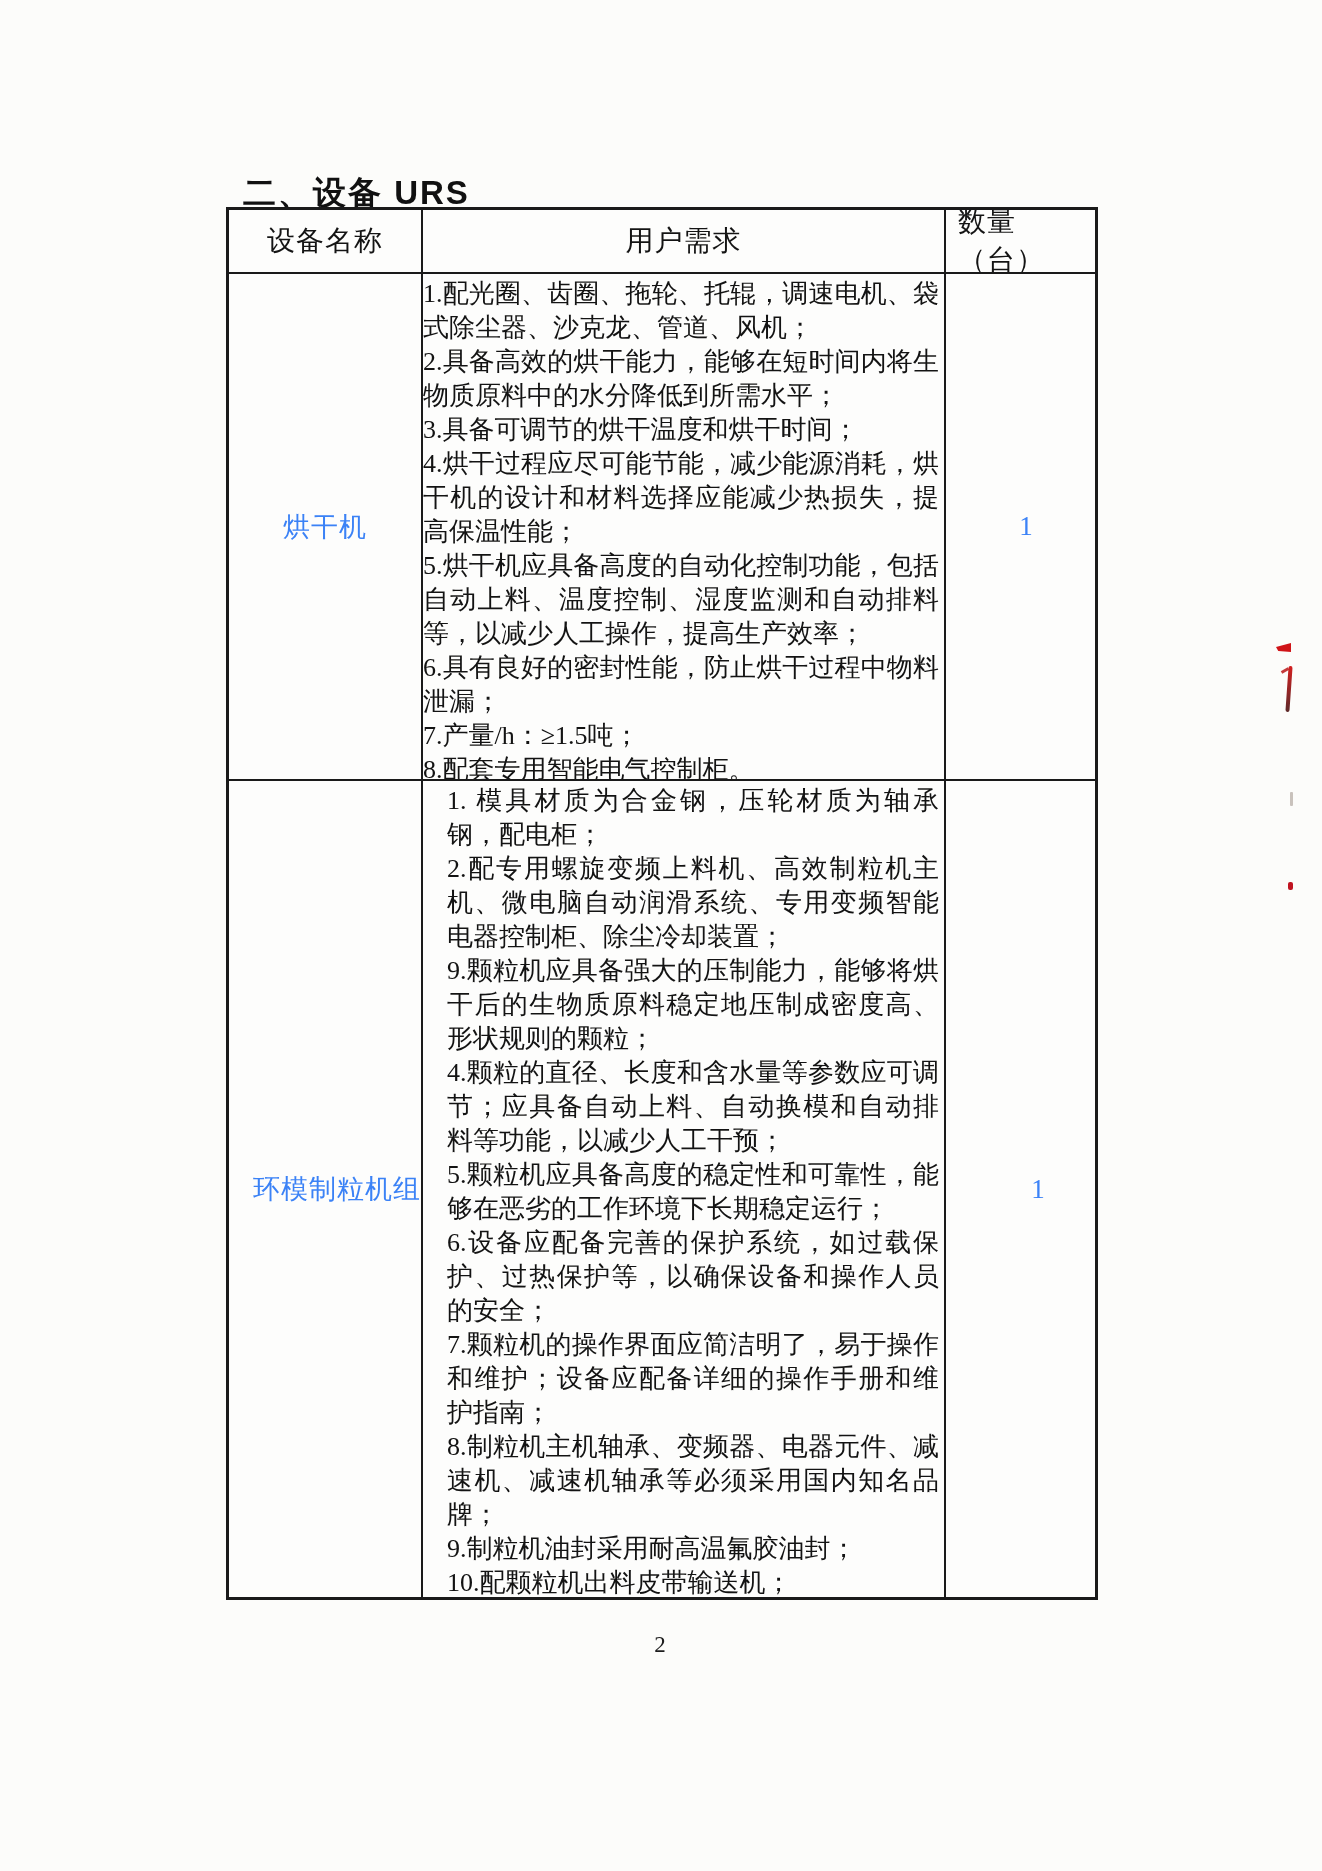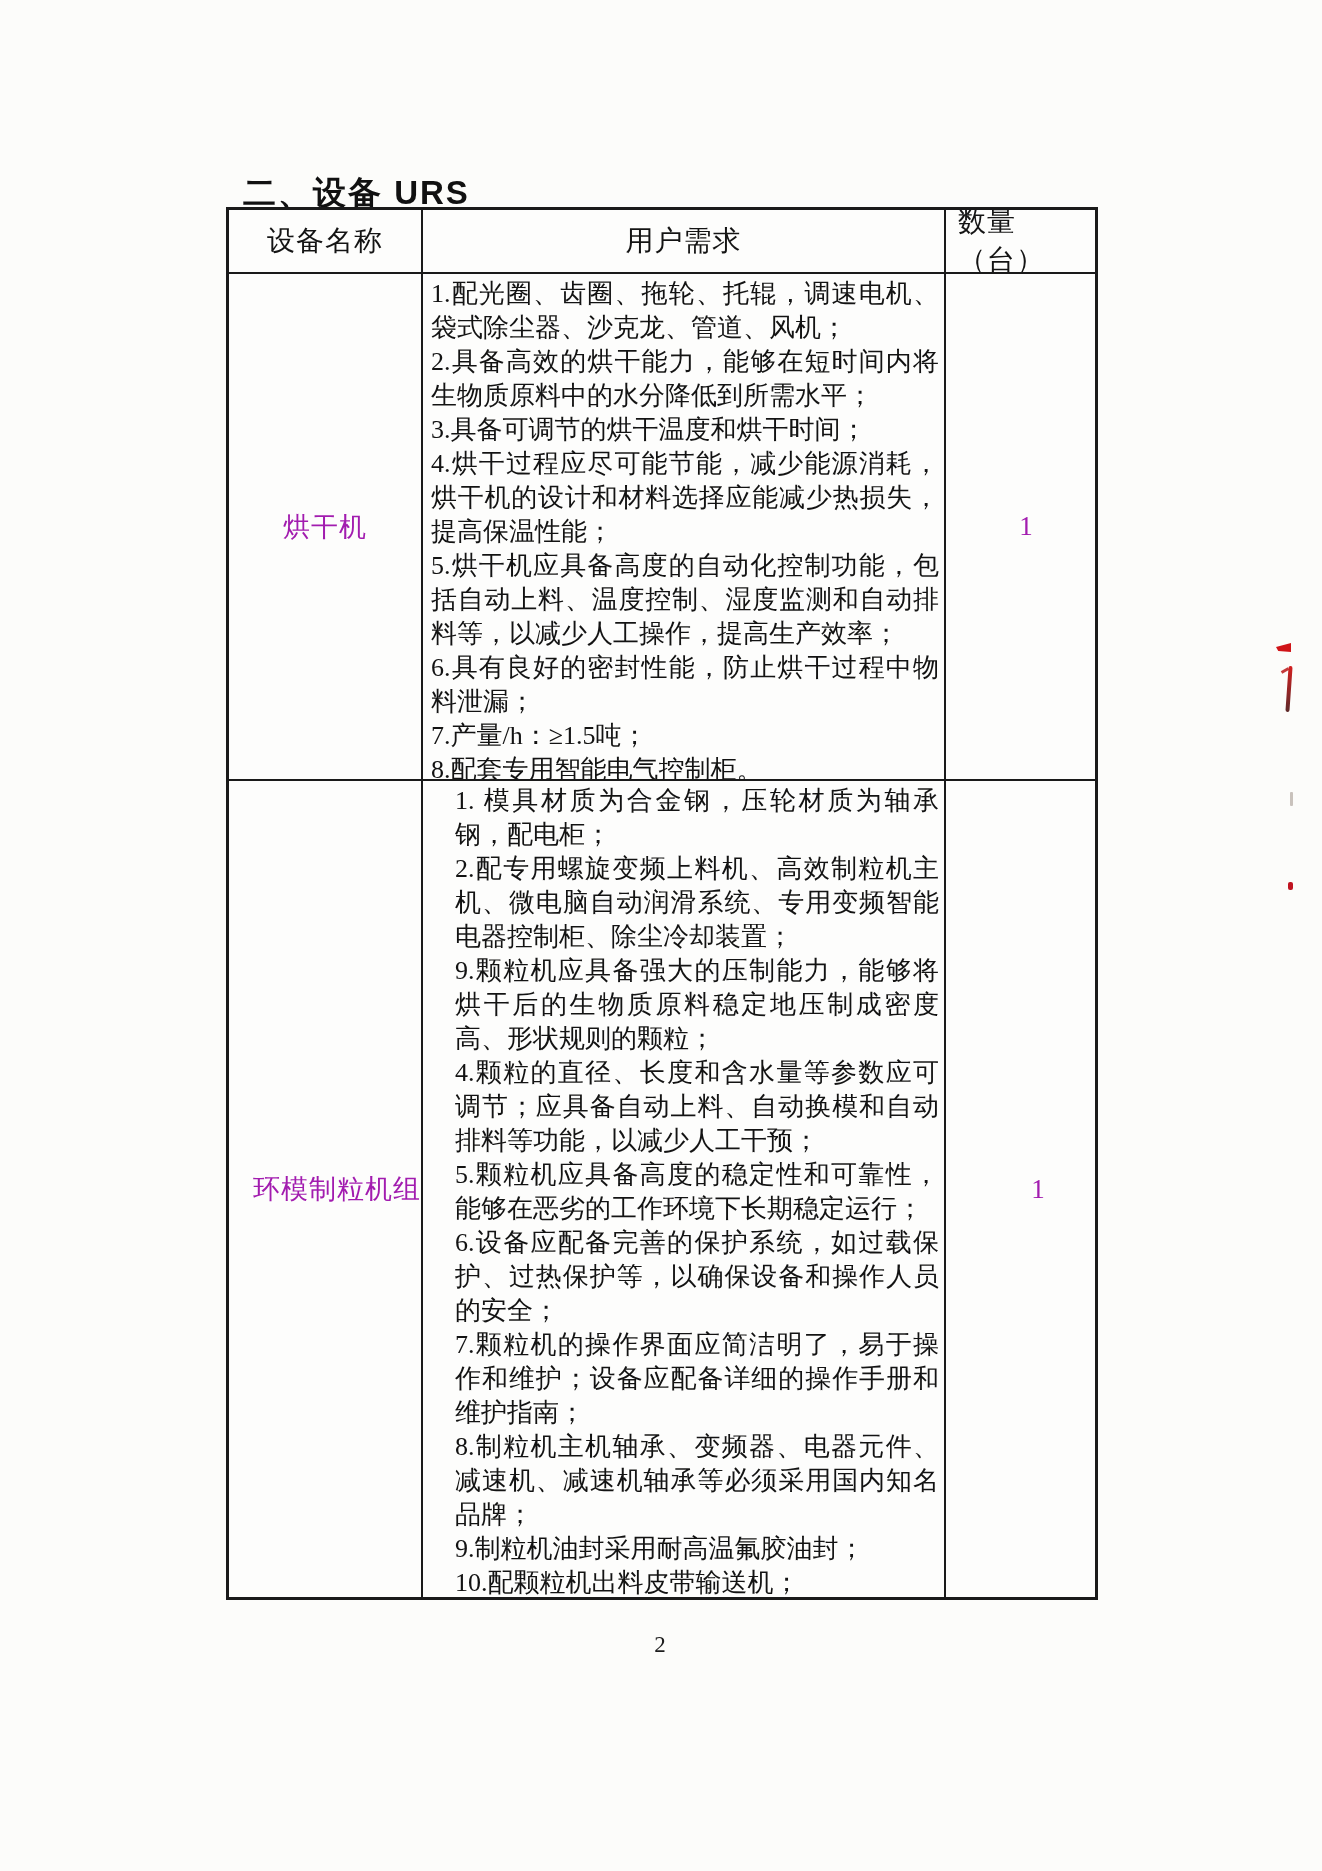--- a/index.html
+++ b/index.html
@@ -56,24 +56,24 @@
     font-size: 28px;
     letter-spacing: 1px;
     color: #141414;
   }
   .name-cell, .qty-cell {
     display: flex;
     align-items: center;
     justify-content: center;
     font-size: 27px;
     letter-spacing: 1px;
-    color: #a21caf;
+    color: #3b82f6;
   }
   .req-cell {
-    padding: 3px 5px 0 8px;
+    padding: 3px 5px 0 0;
   }
   .req {
     margin: 0;
     font-size: 26px;
     line-height: 34px;
     text-align: justify;
     text-justify: inter-ideograph;
     color: #131313;
   }
   .page-number {

